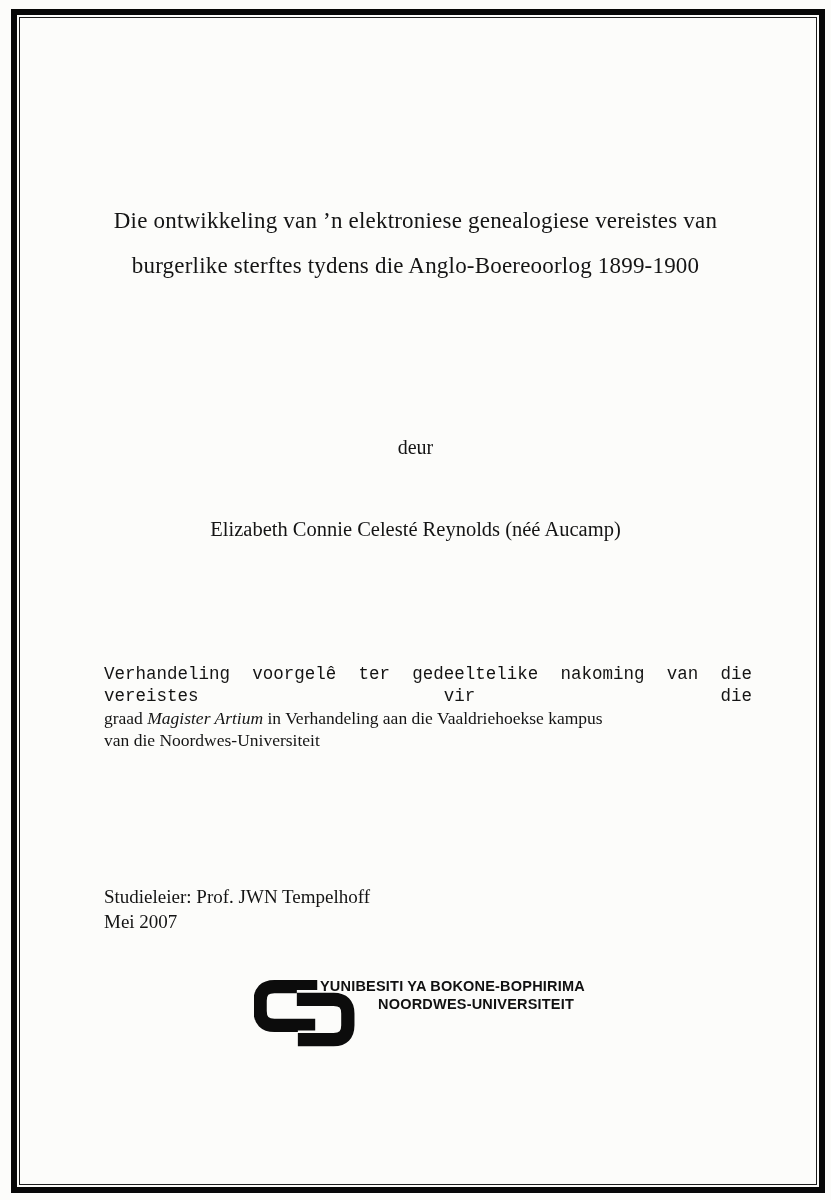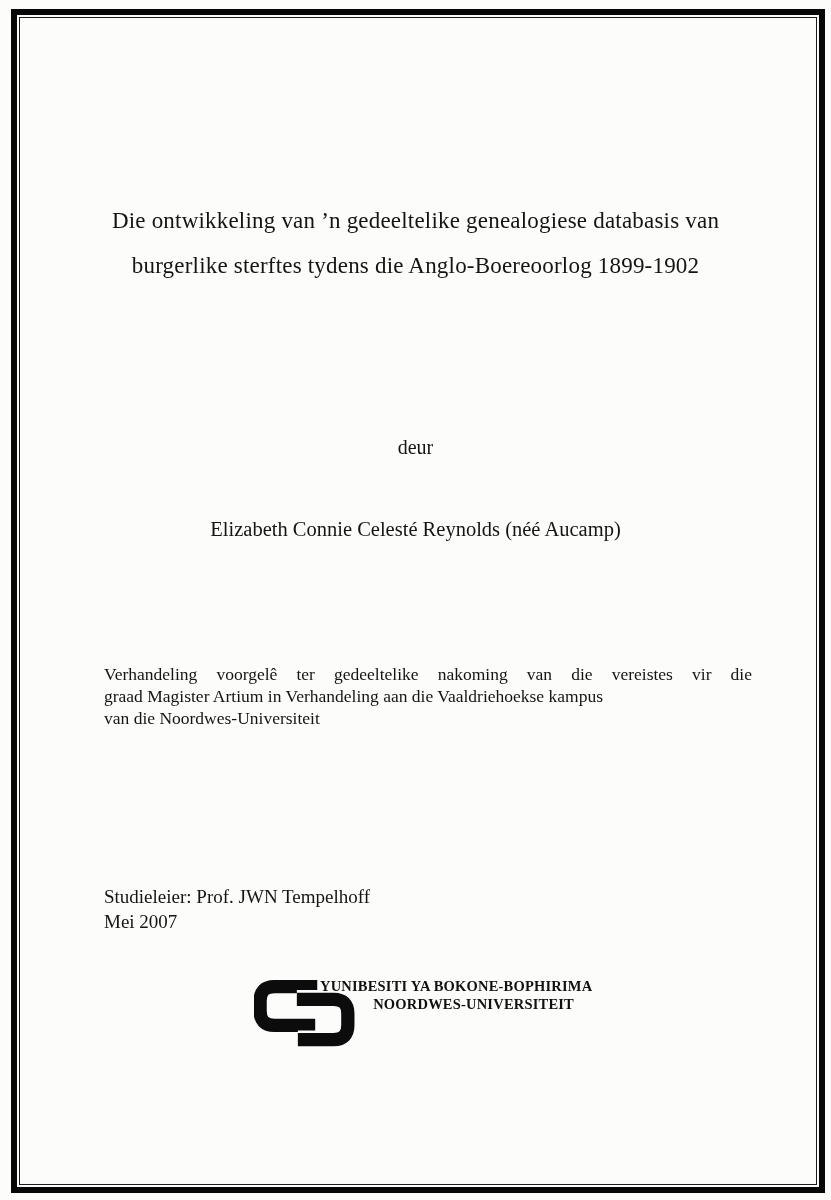--- a/index.html
+++ b/index.html
@@ -60,22 +60,23 @@
     position: absolute;
     top: 663px;
     left: 104px;
     width: 648px;
     font-size: 17.5px;
     line-height: 22px;
   }
   .statement-justified {
     text-align: justify;
     text-align-last: justify;
+    font-family: Liberation Mono, monospace;
   }
-  .italic { }
+  .italic { font-style: italic; }
 
   .footer-block {
     position: absolute;
     top: 884px;
     left: 104px;
     font-size: 19px;
     line-height: 25px;
   }
 
   .logo-block {
@@ -91,41 +92,41 @@
     left: 0;
     width: 102px;
     height: 74px;
   }
   .logo-text {
     position: absolute;
     top: 8px;
     left: 66px;
     width: 254px;
     text-align: right;
-    font-family: Liberation Serif, serif;
+    font-family: Liberation Sans, sans-serif;
     font-size: 14.5px;
     line-height: 17.5px;
     font-weight: 600;
     letter-spacing: 0.2px;
     color: #111111;
     white-space: nowrap;
   }
 </style>
 </head>
 <body>
 
 <div class="page">
 
   <div class="frame-outer">
     <div class="frame-inner"></div>
   </div>
 
   <div class="title-block">
-    <div>Die ontwikkeling van ’n gedeeltelike genealogiese databasis van</div>
-    <div>burgerlike sterftes tydens die Anglo-Boereoorlog 1899-1902</div>
+    <div>Die ontwikkeling van ’n elektroniese genealogiese vereistes van</div>
+    <div>burgerlike sterftes tydens die Anglo-Boereoorlog 1899-1900</div>
   </div>
 
   <div class="deur-line">deur</div>
 
   <div class="author-line">Elizabeth Connie Celesté Reynolds (néé Aucamp)</div>
 
   <div class="statement-block">
     <div class="statement-justified">Verhandeling voorgelê ter gedeeltelike nakoming van die vereistes vir die</div>
     <div><span>graad </span><span class="italic">Magister Artium</span><span> in Verhandeling aan die Vaaldriehoekse kampus</span></div>
     <div>van die Noordwes-Universiteit</div>

